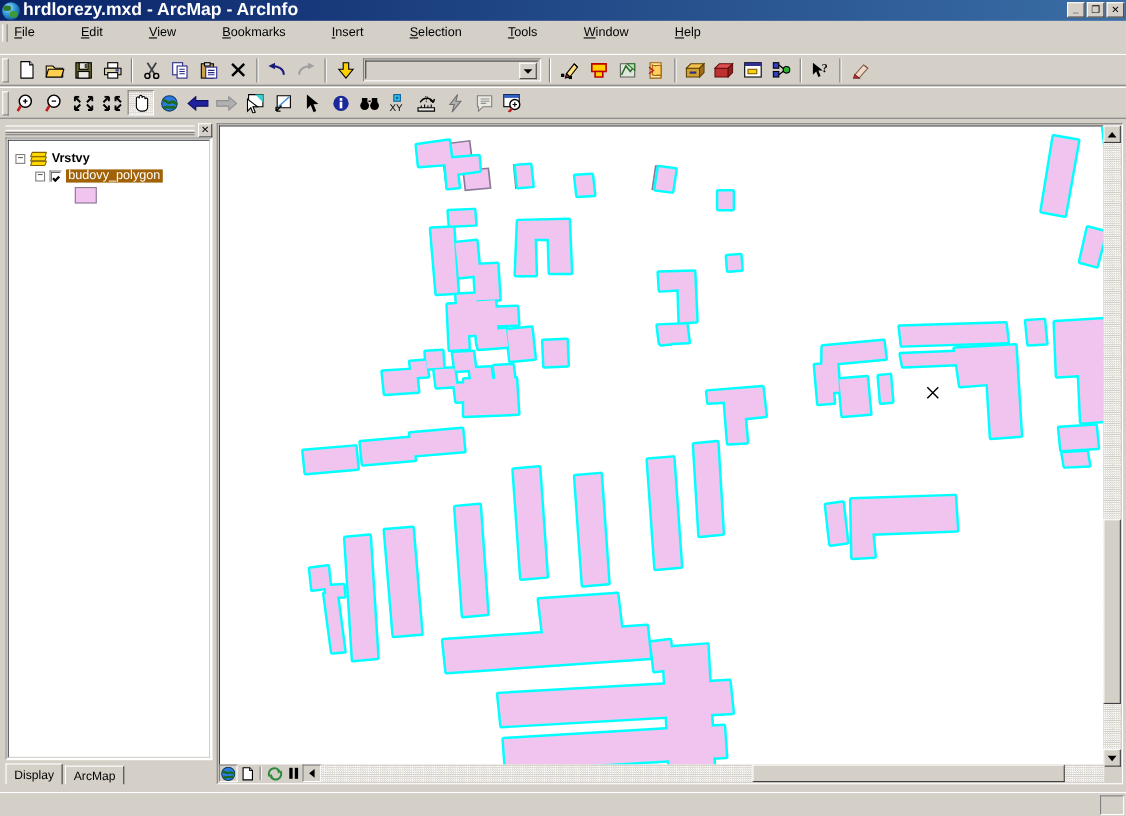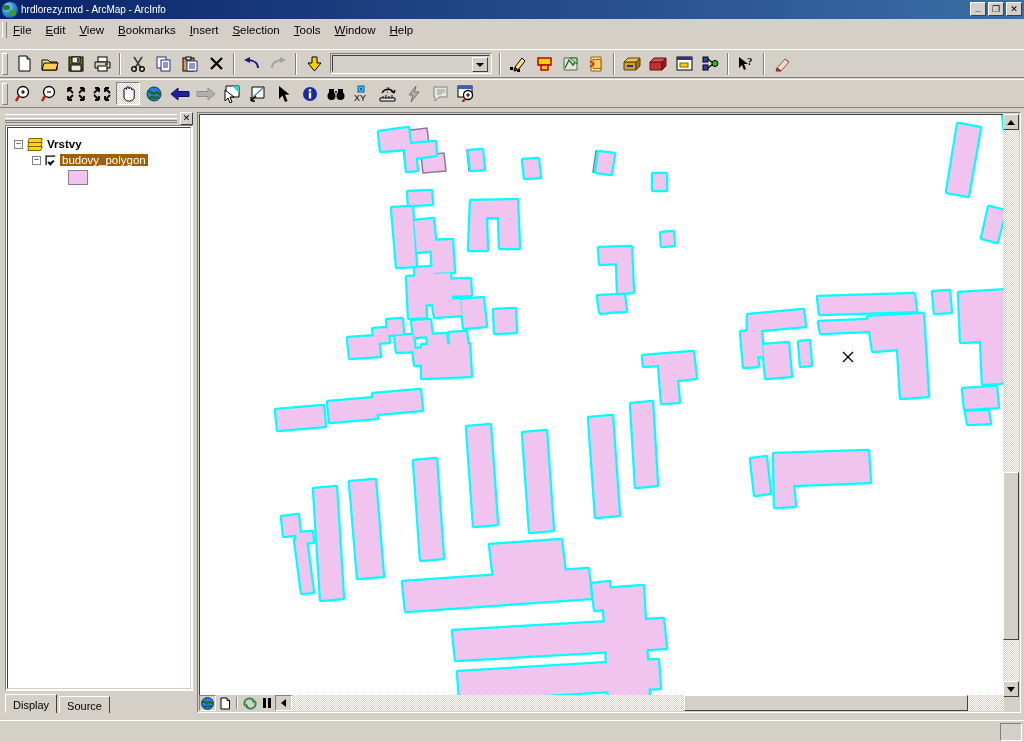--- a/index.html
+++ b/index.html
@@ -28,39 +28,40 @@
   }
   .title-icon:before {
     content: ""; position: absolute; left: 1px; top: 3px; width: 7px; height: 5px;
     background: #2f7a2f; border-radius: 40%;
   }
   .title-icon:after {
     content: ""; position: absolute; left: 7px; top: 8px; width: 7px; height: 6px;
     background: #3f9a3a; border-radius: 40%;
   }
   .title-text {
-    color: #ffffff; font-weight: normal; font-size: 10px;
+    color: #ffffff; font-weight: bold; font-size: 16px;
     white-space: nowrap; letter-spacing: 0px;
   }
   .title-btns { position: absolute; right: 2px; top: 2px; display: flex; gap: 2px; }
   .tbtn {
     width: 16px; height: 14px; background: #d4d0c8;
     border: 1px solid #ffffff; border-right-color:#404040; border-bottom-color:#404040;
     position: relative; cursor: default;
   }
   .tbtn span { position: absolute; left: 0; right: 0; top: 0; bottom: 0;
     display: flex; align-items: center; justify-content: center;
     font-size: 9px; line-height: 1; color: #000; font-family: "Liberation Sans", sans-serif;}
   .tbtn.min span { align-items: flex-end; padding-bottom: 2px; font-weight: bold;}
 
   
   .menubar {
     position: absolute; left: 0; top: 19px; width: 1024px; height: 22px;
     background: #d4d0c8; display: flex; align-items: center;
     border-bottom: 1px solid #d4d0c8;
+    gap: 28px;
   }
   .menubar:before {
     content:""; position:absolute; left:2px; top:3px; width:3px; height:16px;
     border-left:1px solid #ffffff; border-right:1px solid #808080;
   }
   .menu-item {
     padding: 3px 7px; font-size: 11.5px; color: #000; cursor: default; white-space: nowrap;
   }
   .menu-item:first-of-type { margin-left: 6px; }
   .menu-item u { text-decoration: underline; }
@@ -591,21 +592,21 @@
           </div>
 
           <div class="tnode sym">
             <div class="sym-swatch"></div>
           </div>
         </div>
       </div>
 
       <div class="toc-tabs">
         <div class="toc-tab active">Display</div>
-        <div class="toc-tab inactive">Source</div>
+        <div class="toc-tab inactive">ArcMap</div>
       </div>
     </div>
 
     <div class="mapframe">
 
       <div class="mapcanvas">
         <svg width="805" height="583" viewBox="0 0 805 583">
           <g id="unselected-group" fill="#f0c4ee" stroke="#8a7a97" stroke-width="1.5">
               <path d="M 375,128 L 404,124 L 406,140 L 431,138 L 432,151 L 403,155 L 402,145 L 377,147 Z" transform="translate(-197,-111)"></path>
               <path d="M 400,143 L 410,142 L 413,167 L 403,168 Z" transform="translate(-197,-111)"></path>

